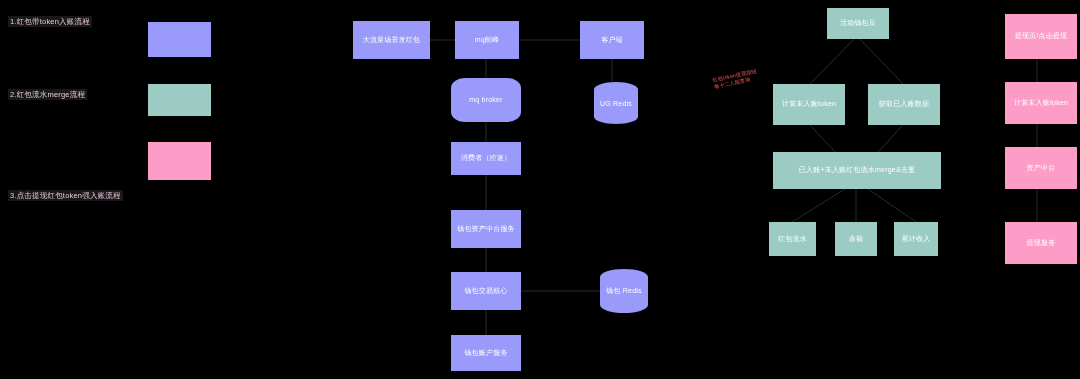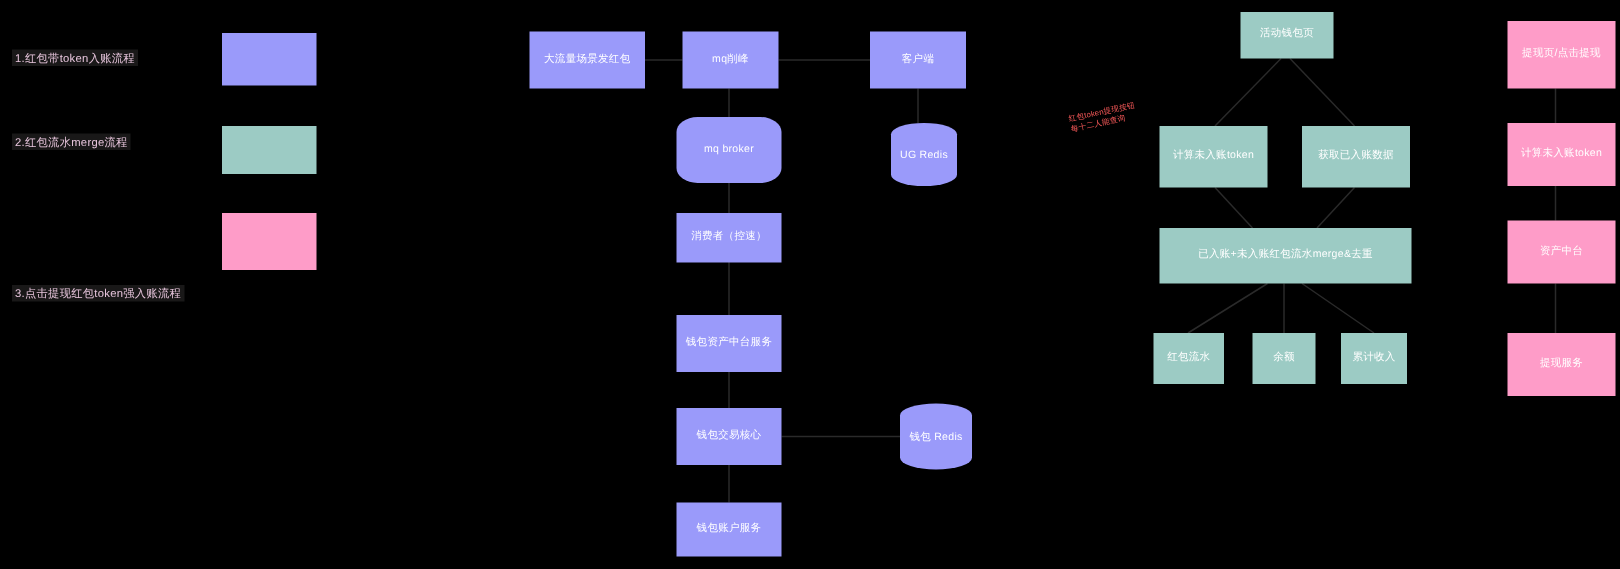--- a/index.html
+++ b/index.html
@@ -103,21 +103,21 @@
       <line x1="845" y1="189" x2="792" y2="222"></line>
       <line x1="856" y1="189" x2="856" y2="222"></line>
       <line x1="868" y1="189" x2="916" y2="222"></line>
 
       <line x1="1037" y1="59" x2="1037" y2="82"></line>
       <line x1="1037" y1="124" x2="1037" y2="147"></line>
       <line x1="1037" y1="189" x2="1037" y2="222"></line>
     </g>
   </svg>
 
-  <div class="legend" style="left:8px; top:33px;">1.红包带token入账流程</div>
+  <div class="legend" style="left:8px; top:16px;">1.红包带token入账流程</div>
   <div class="swatch purple" style="left:148px; top:22px; width:63px; height:35px;"></div>
 
   <div class="legend" style="left:8px; top:89px;text-align:center;">2.红包流水merge流程</div>
   <div class="swatch teal" style="left:148px; top:84px; width:63px; height:32px;"></div>
 
   <div class="legend" style="left:8px; top:150px;margin-top:40px;">3.点击提现红包token强入账流程</div>
   <div class="swatch pink" style="left:148px; top:142px; width:63px; height:38px;"></div>
 
   <div class="node purple" style="left:353px; top:21px; width:77px; height:38px;">大流量场景发红包</div>
 

